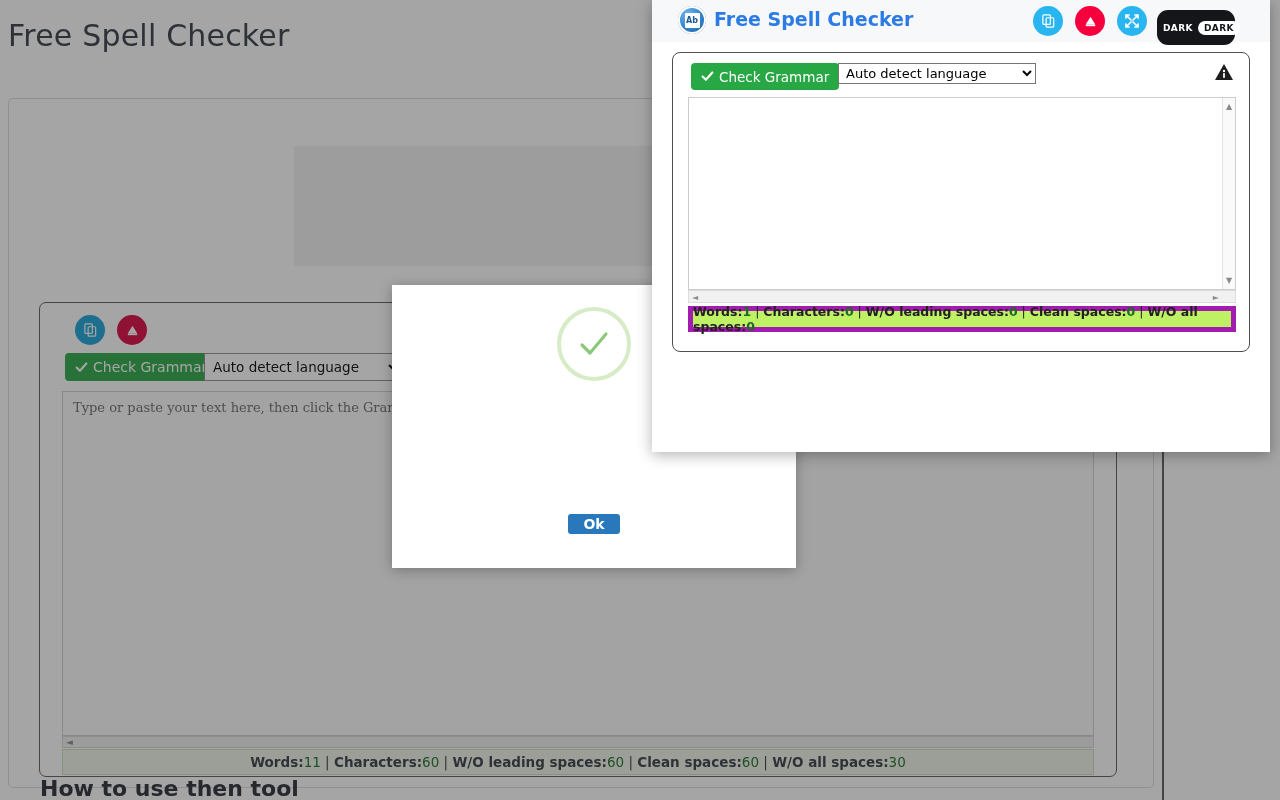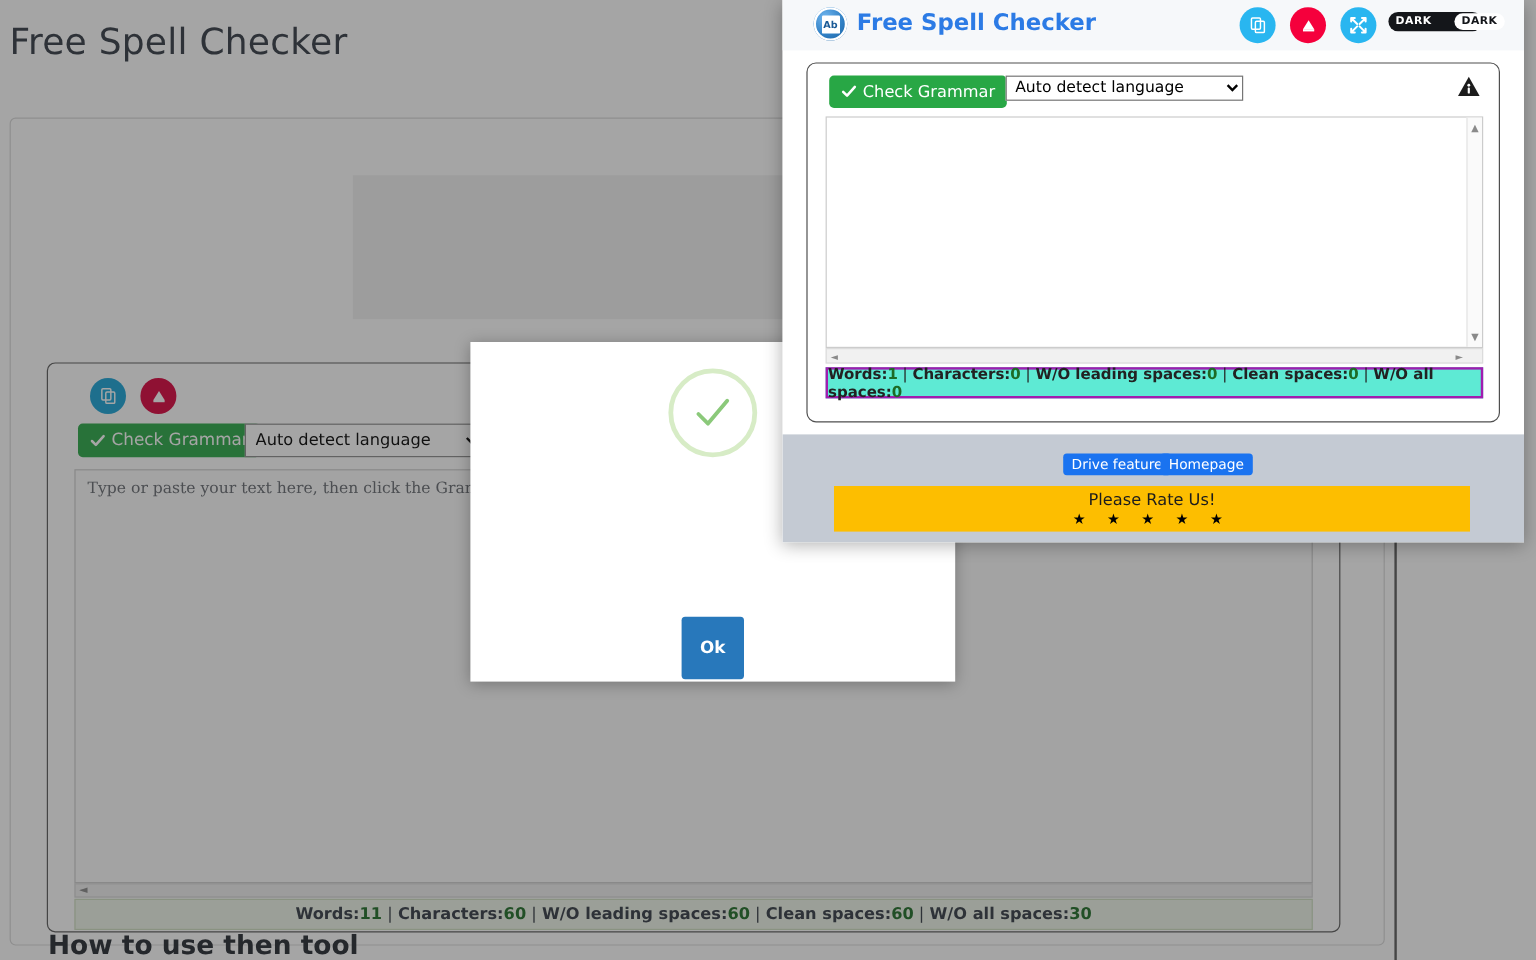--- a/index.html
+++ b/index.html
@@ -102,21 +102,21 @@
   }
   #bg-status {
     position: absolute; left: 22px; top: 446px;
     width: 1032px; height: 26px;
     background: #eef5e8; border: 1px solid #cfdec2;
     font-size: 13.5px; color: #333a44;
     display: flex; align-items: center; justify-content: center;
     font-family: "DejaVu Sans", sans-serif;
   }
   #bg-status b { font-weight: bold; }
-  #bg-status .num { color: #1d6b25; font-weight: bold; }
+  #bg-status .num { color: #1d6b25; font-weight: normal; }
   #bg-howto {
     position: absolute; left: 40px; top: 776px;
     font-size: 22px; font-weight: bold; color: #23282f;
     font-family: "DejaVu Sans", sans-serif;
   }
   #dim-overlay {
     position: absolute; inset: 0;
     background: rgba(40,40,40,0.42);
   }
 
@@ -140,21 +140,21 @@
     position: absolute; left: 38px; top: 162px;
     width: 330px;
     font-size: 14.5px; color: #5a5f66; line-height: 23px;
     font-family: "DejaVu Sans", sans-serif;
   }
   #modal-ok {
     position: absolute; left: 50%; top: 229px;
     transform: translateX(-50%);
     background: #2878bb; color: #ffffff;
     border: none; border-radius: 3px;
-    width: 52px; height: 52px;
+    width: 52px; height: 20px;
     font-size: 14px; font-weight: bold; cursor: pointer;
     font-family: "DejaVu Sans", sans-serif;
   }
 
   
   #popup {
     position: absolute; left: 652px; top: 0;
     width: 618px; height: 452px;
     background: #ffffff;
     box-shadow: 0 3px 14px rgba(0,0,0,.30);
@@ -190,23 +190,23 @@
     position: absolute; top: 6px;
     width: 30px; height: 30px; border-radius: 50%;
     display: flex; align-items: center; justify-content: center;
     cursor: pointer; border: none;
   }
   #pp-copy  { left: 381px; background: #29b6f0; }
   #pp-erase { left: 423px; background: #f5003c; }
   #pp-expand{ left: 465px; background: #29b6f0; }
   #pp-theme {
     position: absolute; left: 505px; top: 10px;
-    width: 78px; height: 16px; border-radius: 11px;
+    width: 78px; height: 35px; border-radius: 11px;
     background: #14161a;
-    display: flex; align-items: center; gap: 17px;
+    display: flex; align-items: center; gap: 3px;
     padding: 0 4px; cursor: pointer;
   }
   #pp-theme .seg {
     font-size: 9px; font-weight: bold; letter-spacing: .4px;
     font-family: "DejaVu Sans", sans-serif;
   }
   #pp-theme .dark-seg { color: #ffffff; padding: 0 2px; }
   #pp-theme .light-seg {
     color: #14161a; background: #ffffff;
     border-radius: 9px; padding: 2px 6px;
@@ -253,21 +253,21 @@
   }
   #pp-hscroll {
     position: absolute; left: 15px; top: 237px;
     width: 548px; height: 13px;
     background: #f1f1f1; border: 1px solid #dcdcdc;
   }
   .sb-arrow { position: absolute; color: #8a8a8a; font-size: 8px; }
   #pp-status {
     position: absolute; left: 15px; top: 253px;
     width: 548px; height: 26px;
-    background: #5eead4; border: 2px solid #a21caf;
+    background: #bef264; border: 5px solid #a21caf;
     display: flex; align-items: center; justify-content: center;
     font-size: 12.5px; color: #222;
     font-family: "DejaVu Sans", sans-serif;
   }
   #pp-status .num { color: #1d6b25; font-weight: bold; }
   #pp-status b { font-weight: bold; }
   #popup-footer {
     position: absolute; left: 0; top: 362px;
     width: 618px; height: 90px;
     background: #c4cad3;
@@ -432,21 +432,13 @@
     <div id="pp-hscroll">
       <span class="sb-arrow" style="top:2px;left:3px;">◄</span>
       <span class="sb-arrow" style="top:2px;right:16px;">►</span>
     </div>
 
     <div id="pp-status">
       <span><b>Words:</b><span class="num">1</span><span> | </span><b>Characters:</b><span class="num">0</span><span> | </span><b>W/O leading spaces:</b><span class="num">0</span><span> | </span><b>Clean spaces:</b><span class="num">0</span><span> | </span><b>W/O all spaces:</b><span class="num">0</span></span>
     </div>
   </div>
 
-  <div id="popup-footer">
-    <button class="foot-btn" id="pp-drive">Drive feature</button>
-    <button class="foot-btn" id="pp-home">Homepage</button>
-    <div id="pp-rate">
-      <div class="rt-label">Please Rate Us!</div>
-      <div class="stars">★ ★ ★ ★ ★</div>
-    </div>
-  </div>
 </div>
 
 </body></html>

